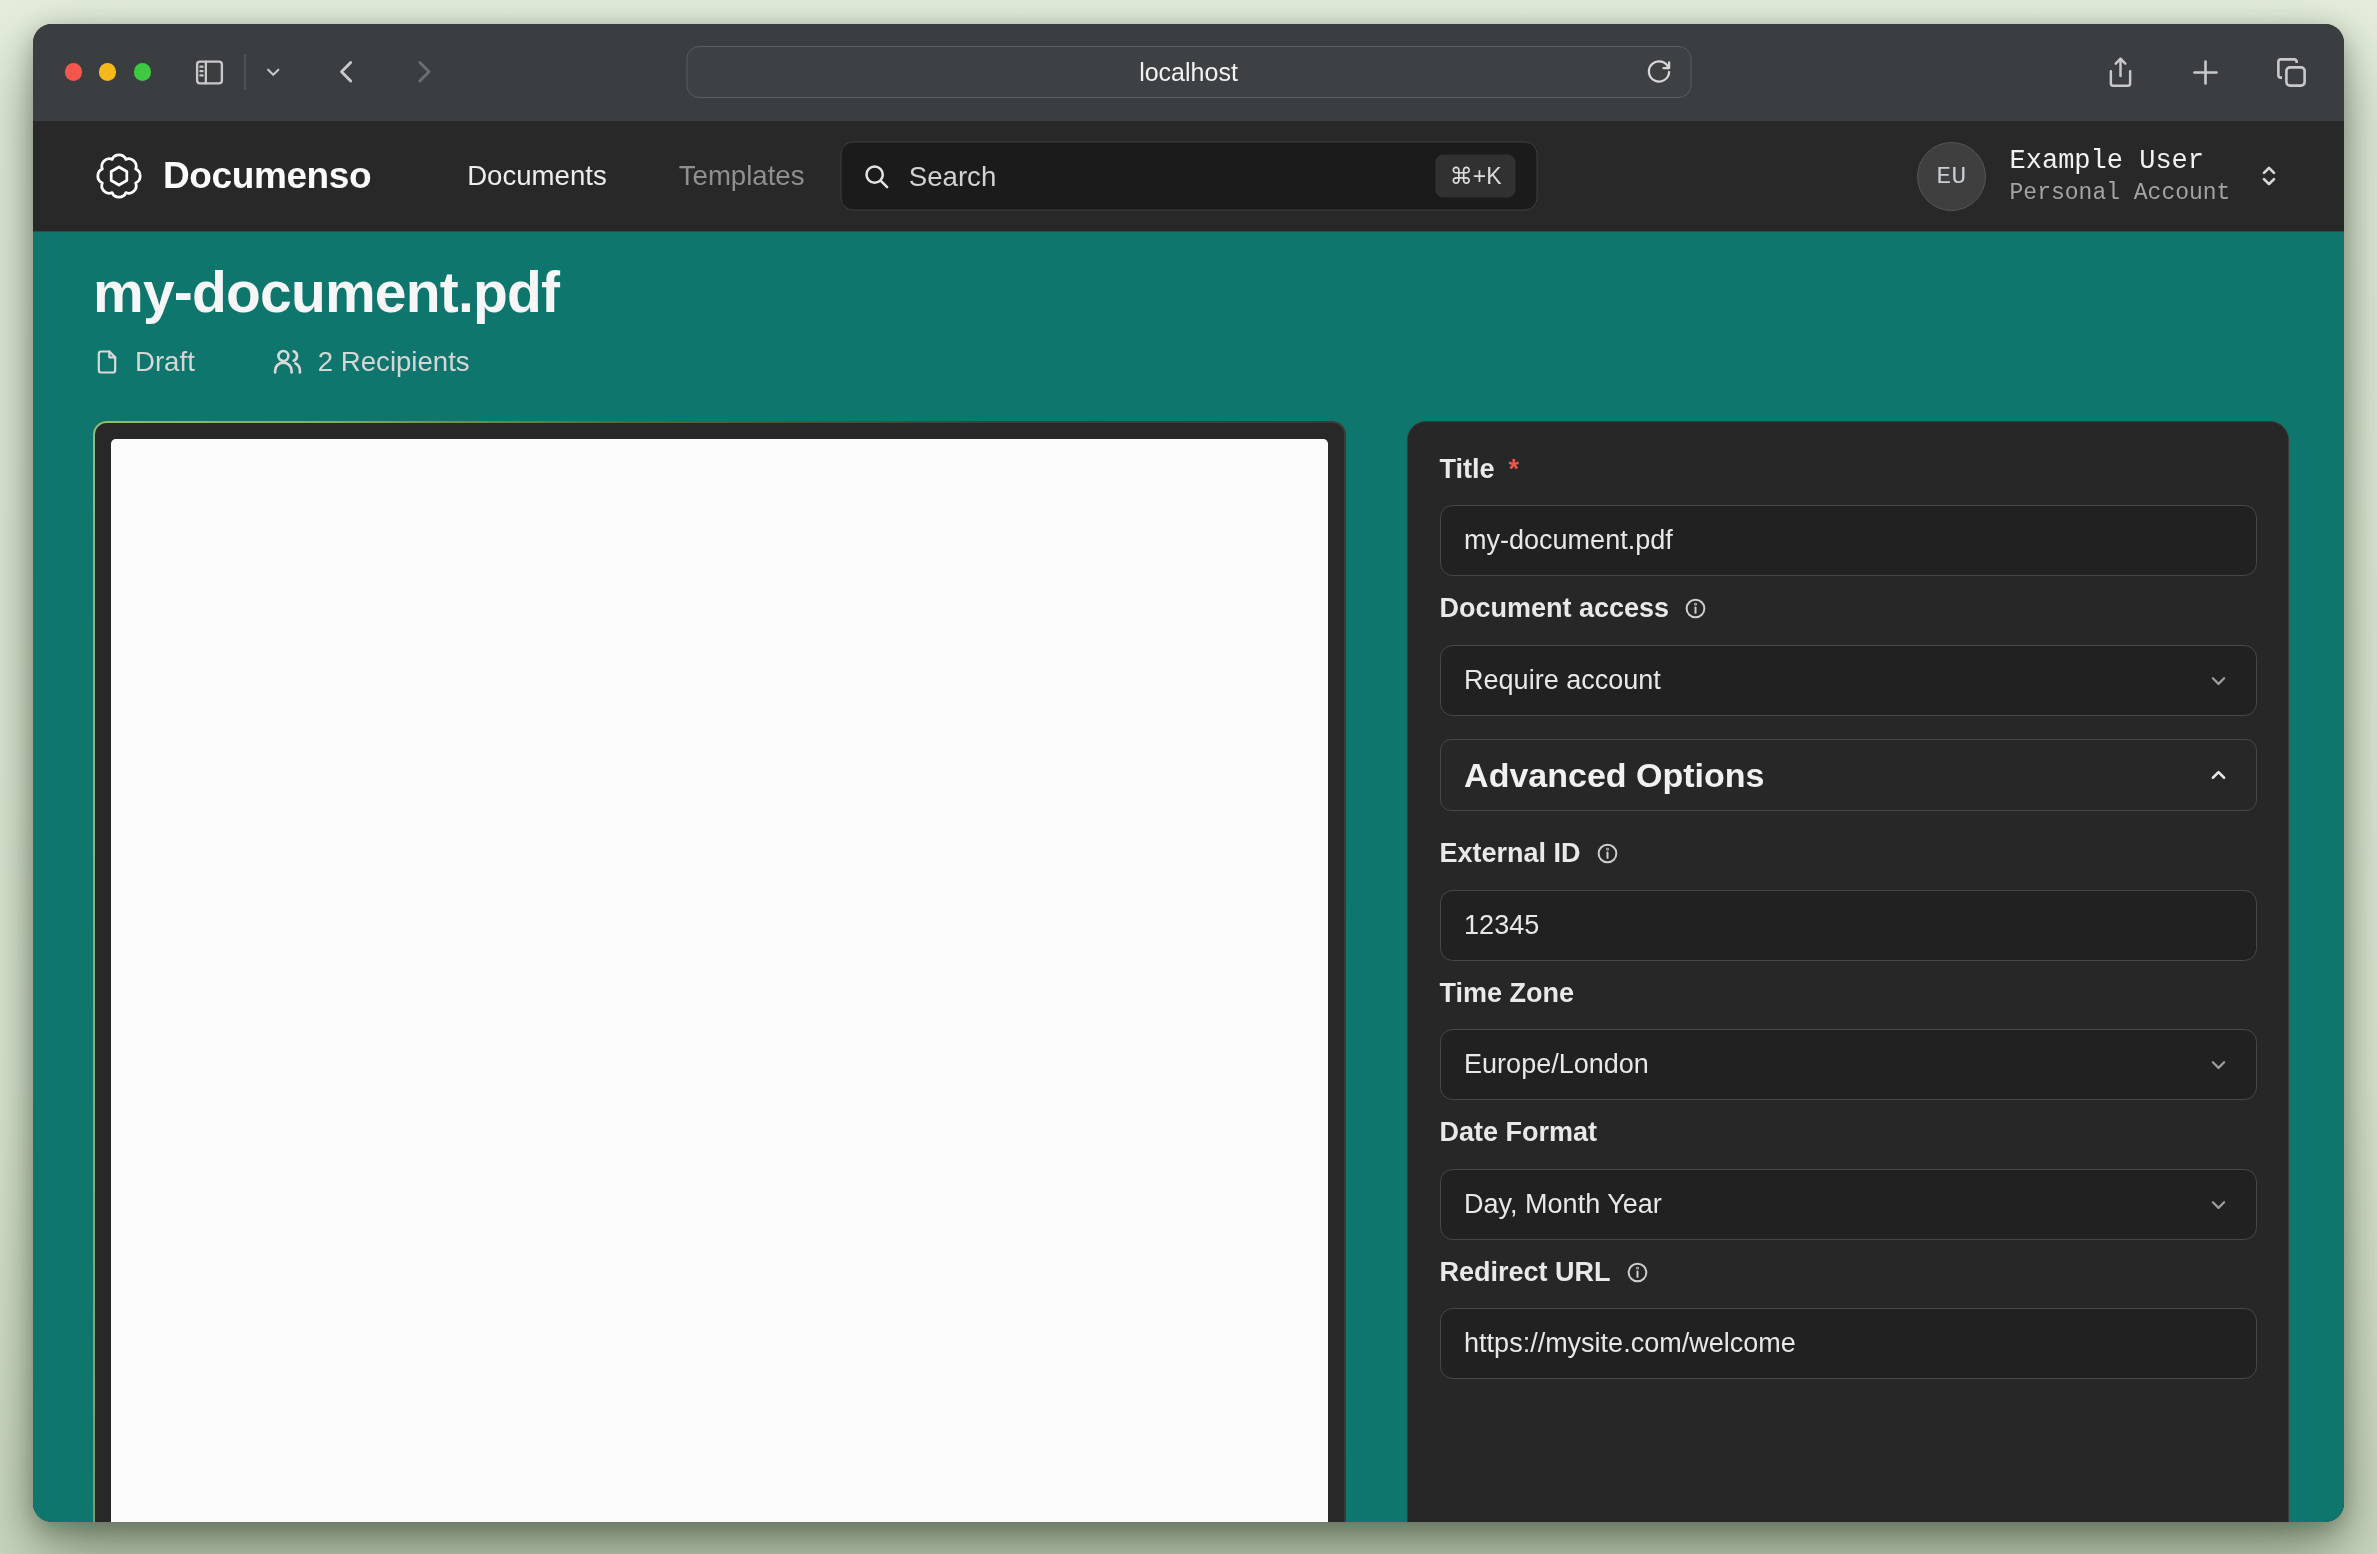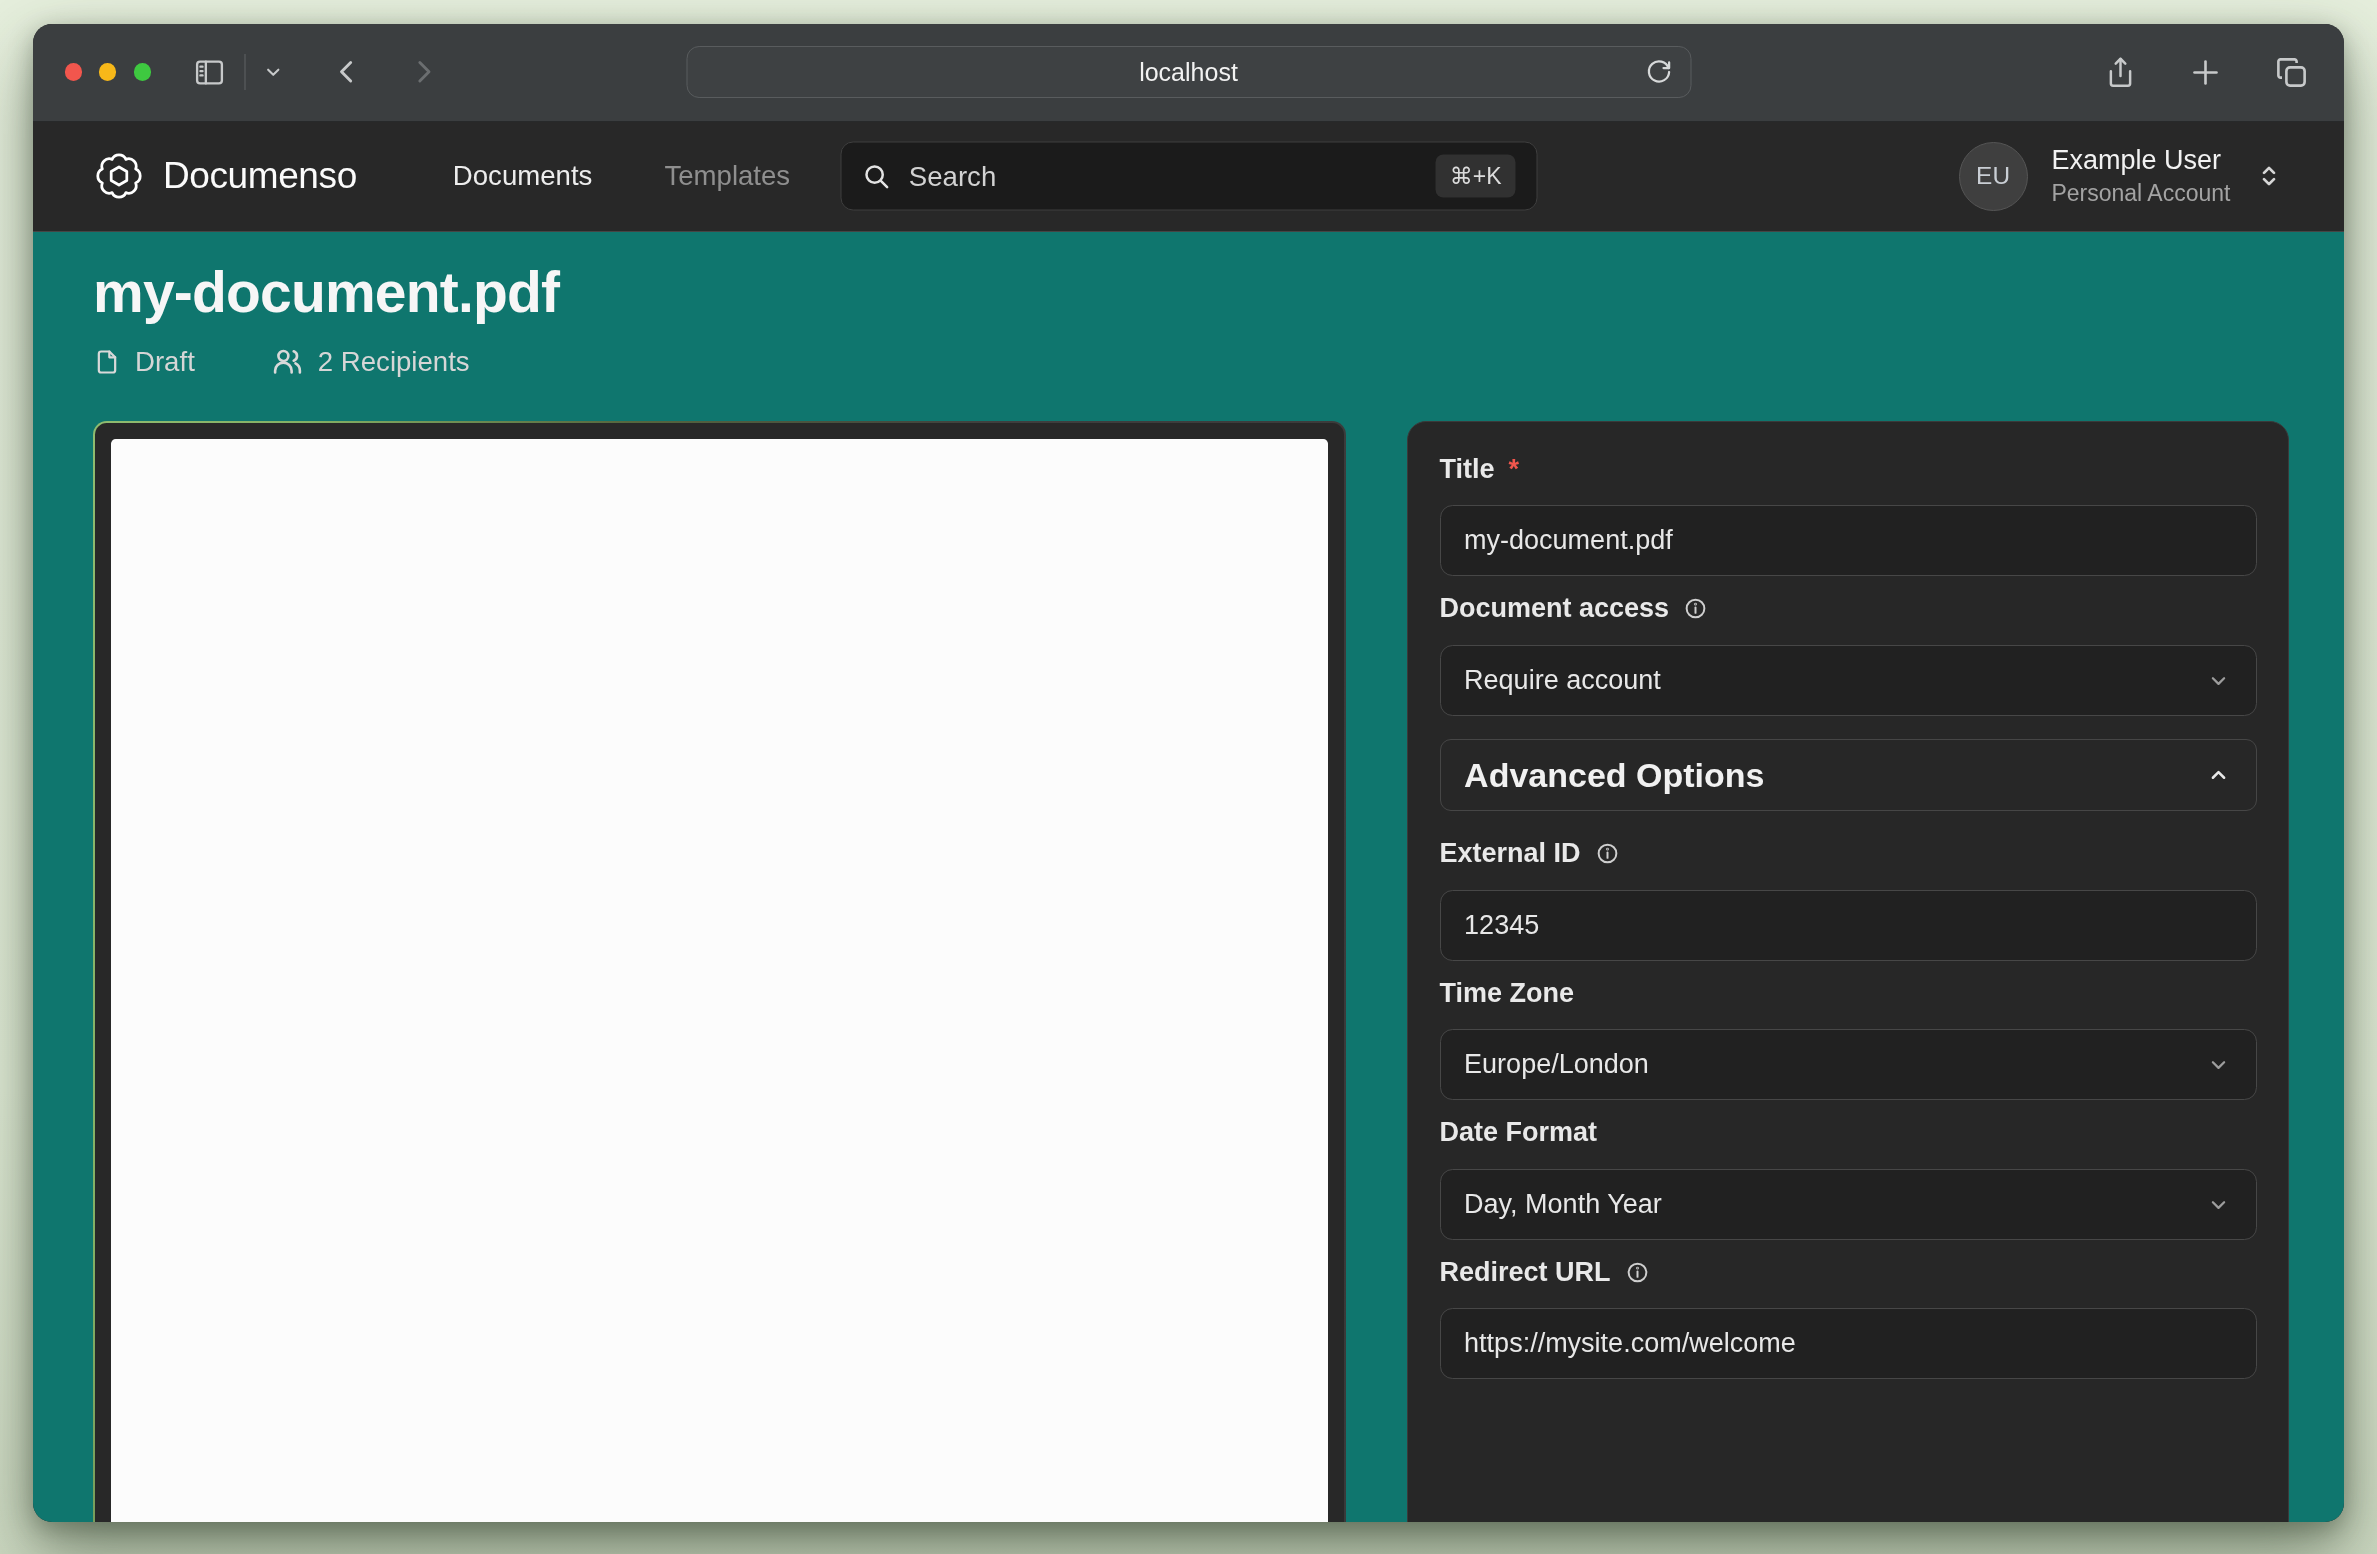--- a/index.html
+++ b/index.html
@@ -35,36 +35,36 @@
     color:#f2f2f2; font-size:25px;
   }
   .url-refresh{ position:absolute; right:17.3px; top:50%; transform:translateY(-50%); color:#d6d8d9; }
   .tb-right{ position:absolute; right:35px; display:flex; align-items:center; gap:52px; }
   
   .appbar{
     height:110px; flex:none; background:#282828; border-bottom:1.6px solid #454545;
     display:flex; align-items:center; padding:0 61px; position:relative;
   }
   .brand{ display:flex; align-items:center; gap:19px; }
-  .brand-name{ color:#fbfbfb; font-size:37px; font-weight:400; letter-spacing:-0.4px; }
+  .brand-name{ color:#fbfbfb; font-size:37px; font-weight:700; letter-spacing:-0.4px; }
   .nav-links{ display:flex; align-items:center; gap:72px; margin-left:96px; }
   .nav-link{ font-size:27.6px; }
   .nav-link.active{ color:#ededed; font-weight:500; }
   .nav-link.muted{ color:#8f8f8f; font-weight:500; }
   .searchbox{
     position:absolute; left:50%; top:50%; transform:translate(-50%,-50%);
     width:697px; height:69px; border-radius:12.6px; background:#1b1b1b;
     border:1.6px solid #3f3f3f; display:flex; align-items:center; padding:0 20.5px; gap:17.3px;
   }
   .searchbox .s-label{ color:#d2d2d2; font-size:27.6px; flex:1; }
   .kbd{
     background:#313131; border-radius:7.9px; padding:7.9px 14px;
     color:#dcdcdc; font-size:23px;
   }
-  .account{ position:absolute; right:60px; display:flex; align-items:center; gap:23.6px; }
+  .account{ position:absolute; right:60px; display:flex; align-items:center; gap:23.6px;font-family:Liberation Mono, monospace; }
   .avatar{
     width:69px; height:69px; border-radius:50%; background:#3f3f3f; border:1.6px solid #555;
     display:flex; align-items:center; justify-content:center; color:#c9ced4; font-size:24.4px; letter-spacing:0.4px;
   }
   .acct-text .acct-name{ color:#f2f2f2; font-size:27px; font-weight:500; }
   .acct-text .acct-sub{ color:#a3a3a3; font-size:23px; margin-top:4.7px; }
   
   .page{ flex:1; padding:0 60px; position:relative; background:#0f766e; overflow:hidden; }
   .doc-title{ margin-top:27px; color:#f6f6f6; font-size:57px; font-weight:700; letter-spacing:-0.8px; }
   .meta-row{ display:flex; align-items:center; gap:76px; margin-top:20.5px; color:#d6d6d6; font-size:27.6px; }

